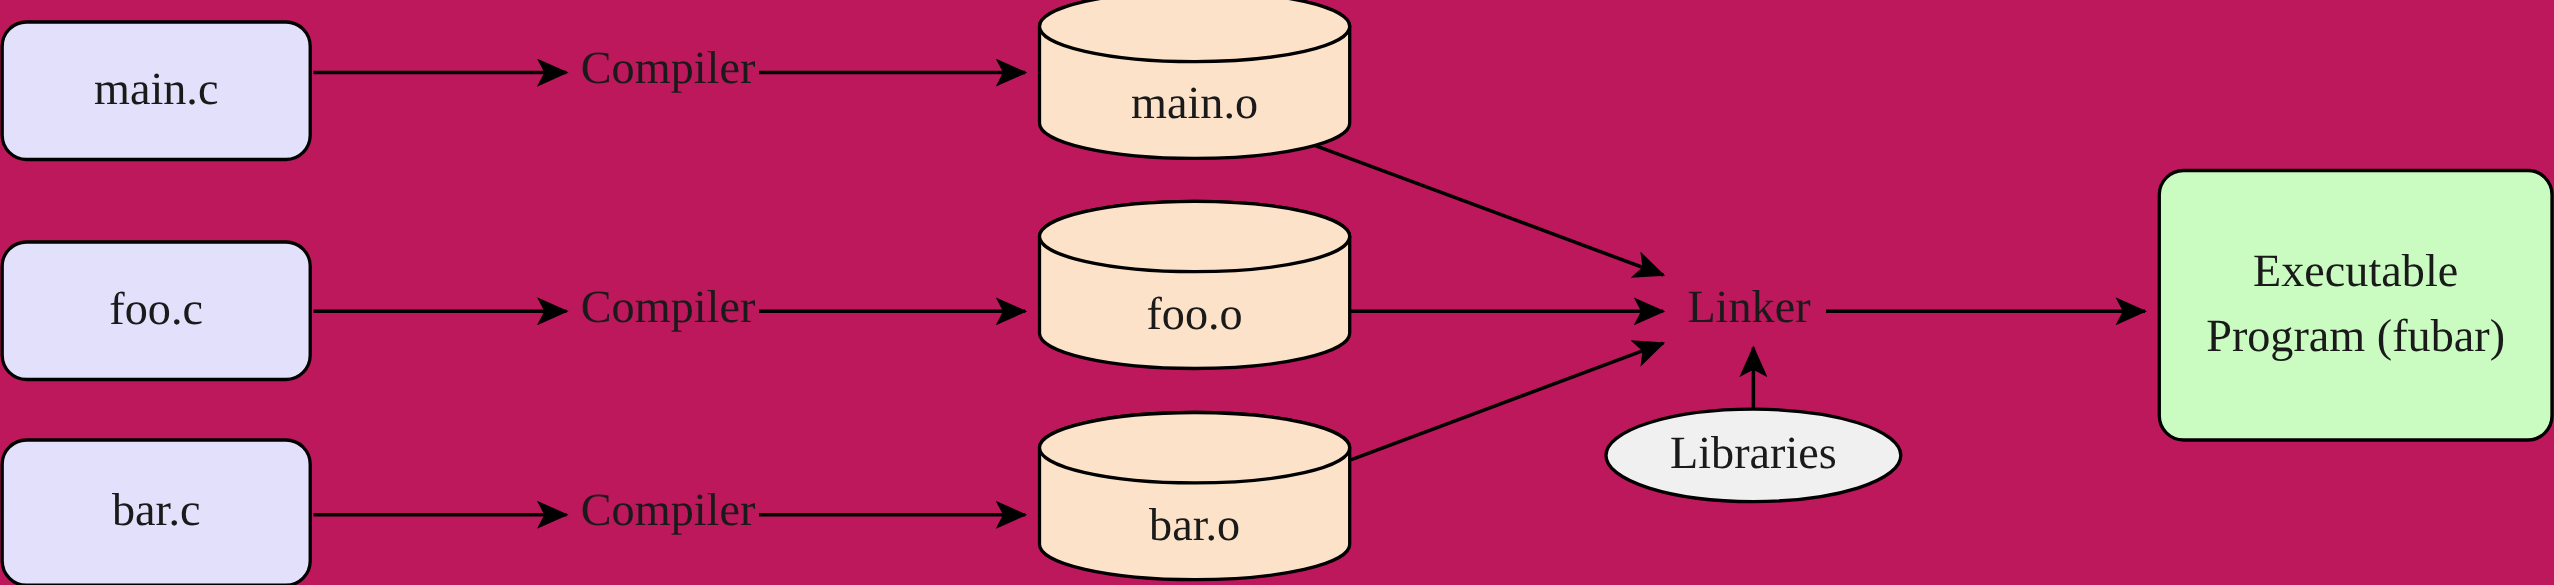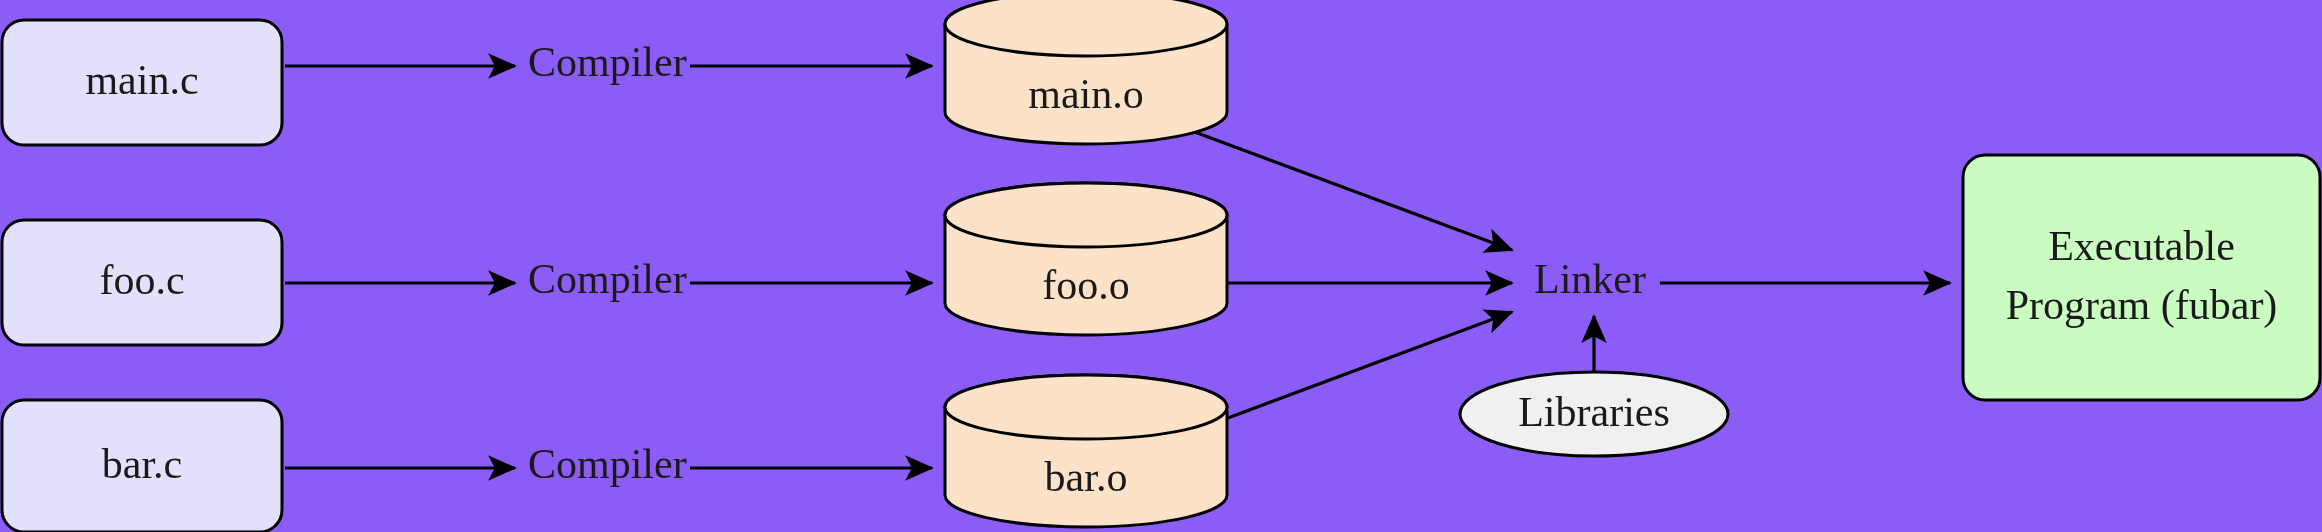--- a/index.html
+++ b/index.html
@@ -52,21 +52,21 @@
     fill: none;
   }
   .cyl-top {
     stroke: #000000;
     stroke-width: 3;
   }
 </style>
 </head>
 <body>
 
-<div id="diagram-root" style="background: #8b5cf6;">
+<div id="diagram-root" style="background: #be185d;">
   <svg class="diagram" viewBox="0 0 2322 532" xmlns="http://www.w3.org/2000/svg">
     <defs>
       <marker id="arrowhead" markerWidth="9" markerHeight="8" refX="8.4" refY="4" orient="auto" markerUnits="strokeWidth">
         <path d="M 0 0 L 9 4 L 0 8 L 2.1 4 Z" fill="#000000"></path>
       </marker>
     </defs>
 
     <g>
       <path class="edge-line" marker-end="url(#arrowhead)" d="M 285 66 L 515 66"></path>
       <path class="edge-line" marker-end="url(#arrowhead)" d="M 285 283 L 515 283"></path>

